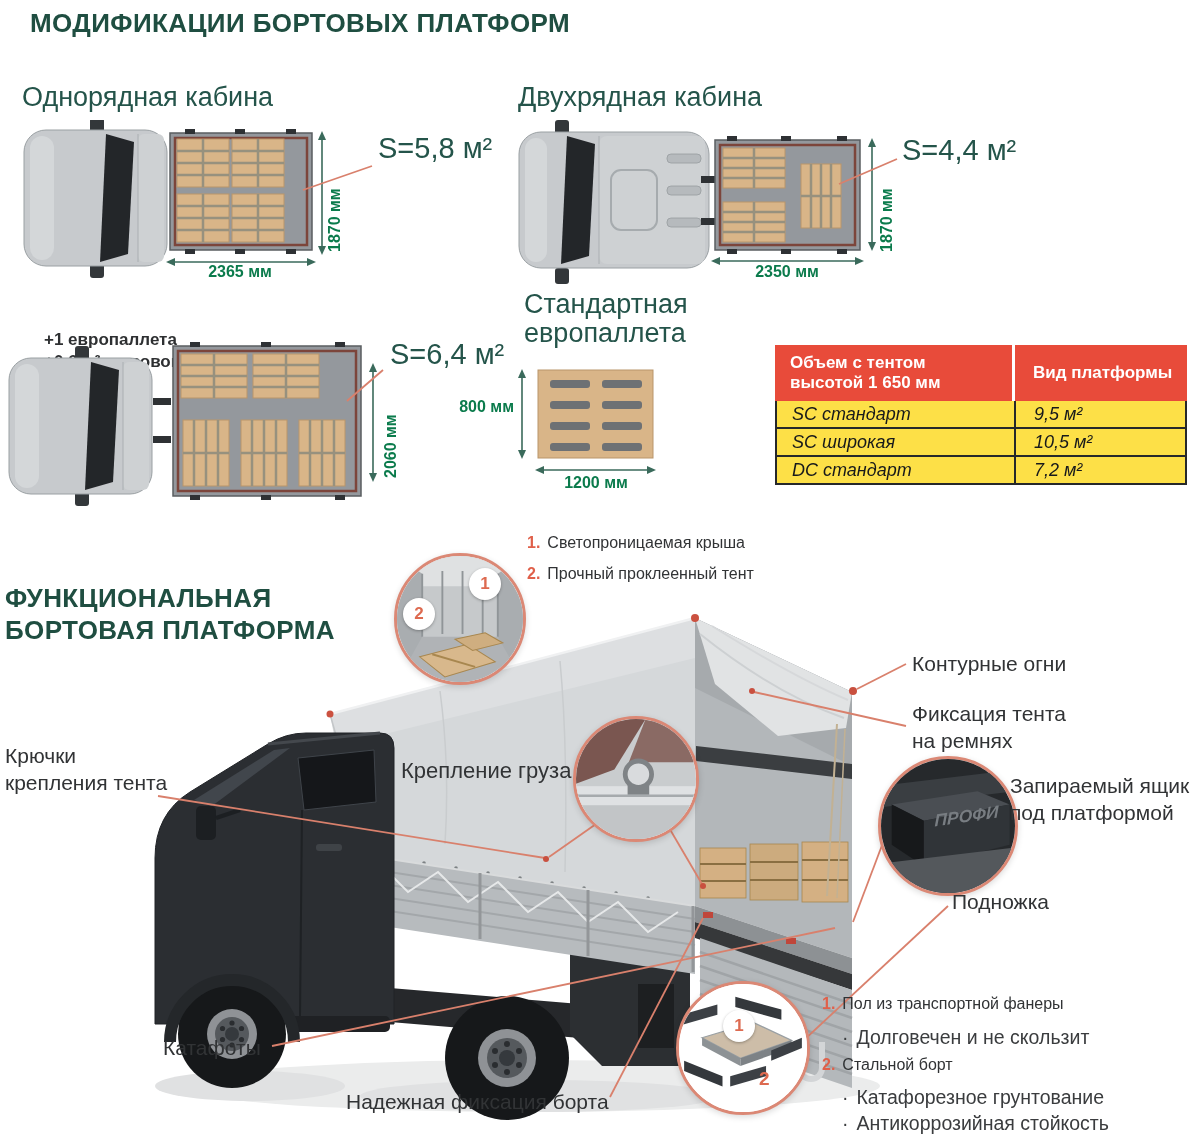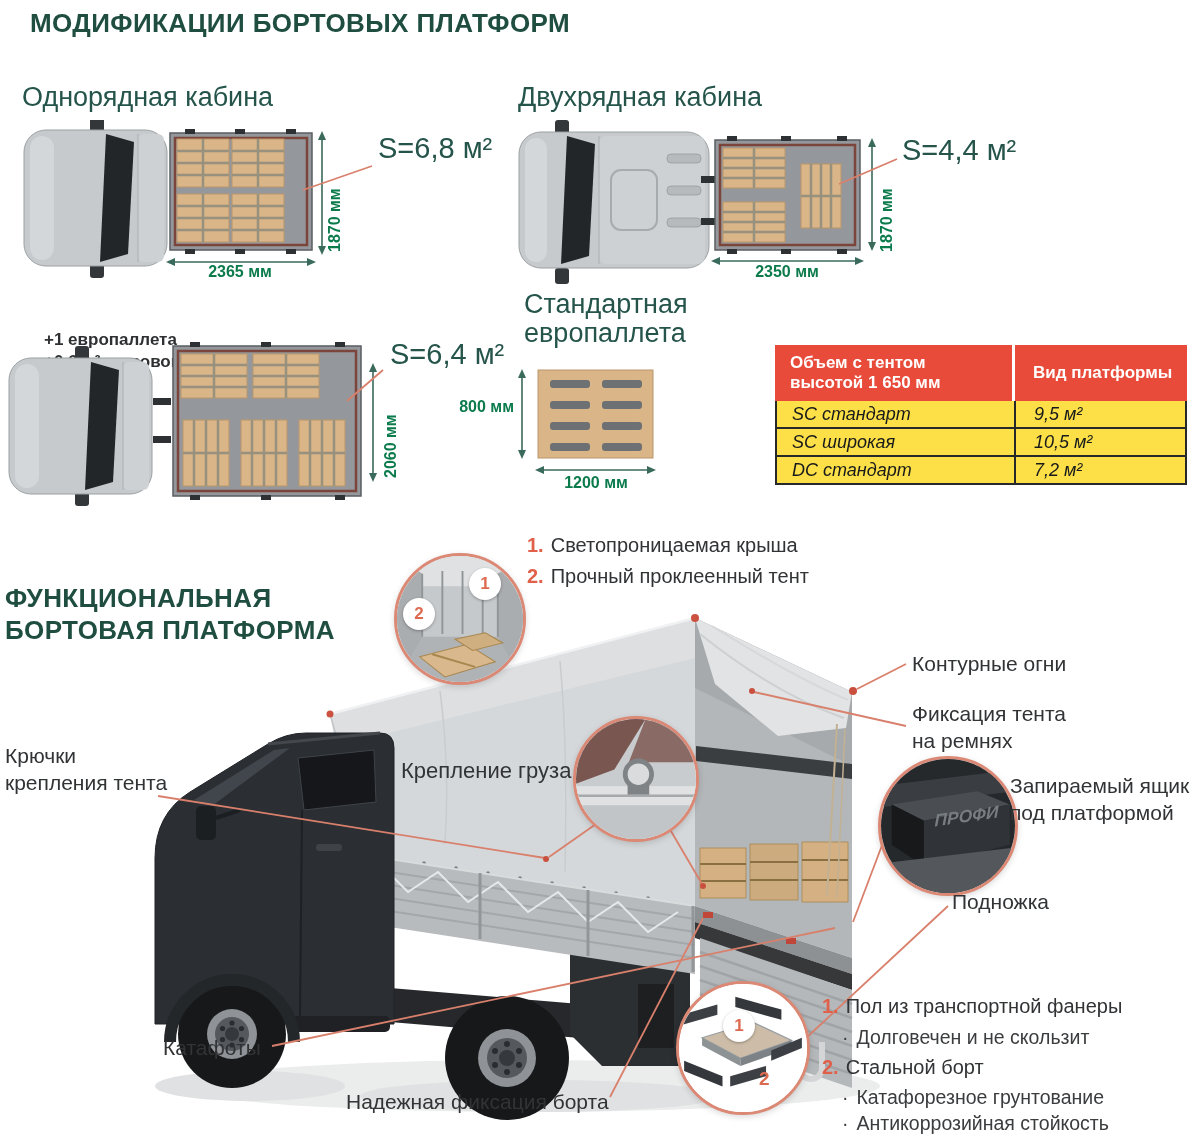--- a/index.html
+++ b/index.html
@@ -7,21 +7,21 @@
         font-family:"Liberation Sans",sans-serif;color:#313335;}
   .abs{position:absolute;}
   .ml{white-space:pre-line;}
   .title{font-size:26px;font-weight:bold;color:#1f4e41;letter-spacing:.4px;}
   .subhead{font-size:27px;color:#24544a;}
   .slabel{font-size:29px;color:#24544a;}
   .dimlab{font-size:16px;font-weight:bold;color:#0b7b4c;}
   .rot{transform:rotate(-90deg);transform-origin:0 0;width:max-content;}
   .note{font-size:17px;font-weight:bold;color:#2e3032;line-height:1.3;}
   .callout{font-size:21px;color:#313335;line-height:1.3;}
-  .numitem{font-size:20px;color:#313335;}
+  .numitem{font-size:16px;color:#313335;}
   .numitem .n{color:#e0604a;font-weight:bold;margin-right:7px;}
   .bullet{font-size:19.5px;color:#3a3c3e;}
   .bullet .b{margin-right:8px;}
   
   .spec-table{position:absolute;left:775px;top:345px;width:412px;}
   .thead{display:flex;background:#e84b3a;color:#fff;font-weight:bold;height:56px;}
   .th1{width:222px;border-right:3px solid #fff;display:flex;align-items:center;
        padding-left:15px;font-size:17px;line-height:1.18;}
   .th2{flex:1;display:flex;align-items:center;padding-left:18px;font-size:17px;}
   .trow{display:flex;height:26px;border:2px solid #26282a;border-top:none;background:#fde047;
@@ -94,21 +94,21 @@
       <use href="#palA" x="212" y="19"></use>
     <use href="#palA" x="157" y="74"></use>
       <use href="#palA" x="212" y="74"></use>
     <line x1="302" y1="18" x2="302" y2="128" class="dim"></line>
     <polygon points="302,11 298,20 306,20" class="dimhead"></polygon>
       <polygon points="302,135 298,126 306,126" class="dimhead"></polygon>
     <line x1="153" y1="142" x2="289" y2="142" class="dim"></line>
     <polygon points="146,142 155,138 155,146" class="dimhead"></polygon>
       <polygon points="296,142 287,138 287,146" class="dimhead"></polygon>
   </svg>
-  <div class="abs slabel" style="left:378px;top:132px;">S=6,8 м²</div>
+  <div class="abs slabel" style="left:378px;top:132px;">S=5,8 м²</div>
   <div class="abs dimlab rot" style="left:326px;top:252px;">1870 мм</div>
   <div class="abs dimlab" style="left:180px;top:263px;width:120px;text-align:center;">2365 мм</div>
   <div class="abs note ml" style="left:44px;top:286px;margin-top:43px;">+1 европаллета
 +0,6 м² грузового пространства</div>
 
   <svg class="abs" style="left:515px;top:118px;" width="370" height="170" viewBox="0 0 370 170">
     <defs>
       <g id="palB">
           <rect width="62" height="40" class="palbase"></rect>
         <line x1="0" y1="10" x2="62" y2="10" class="palgap"></line>

